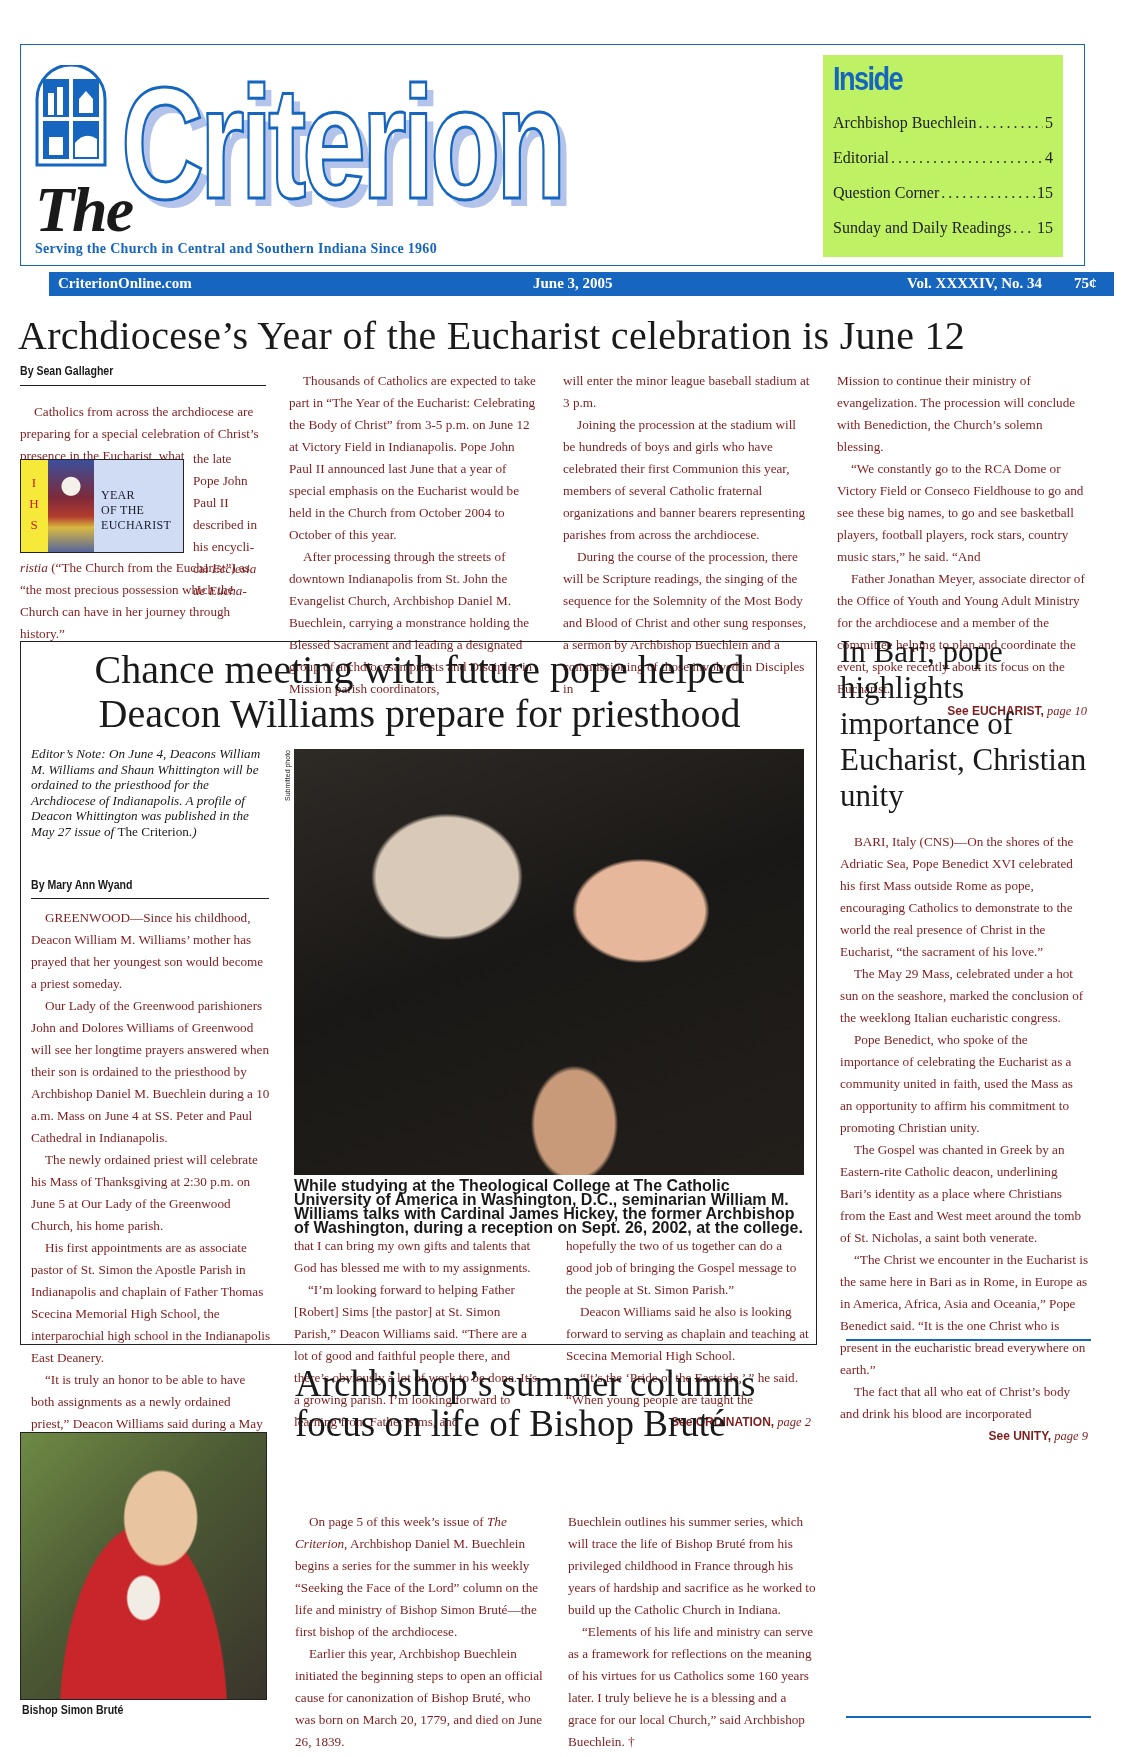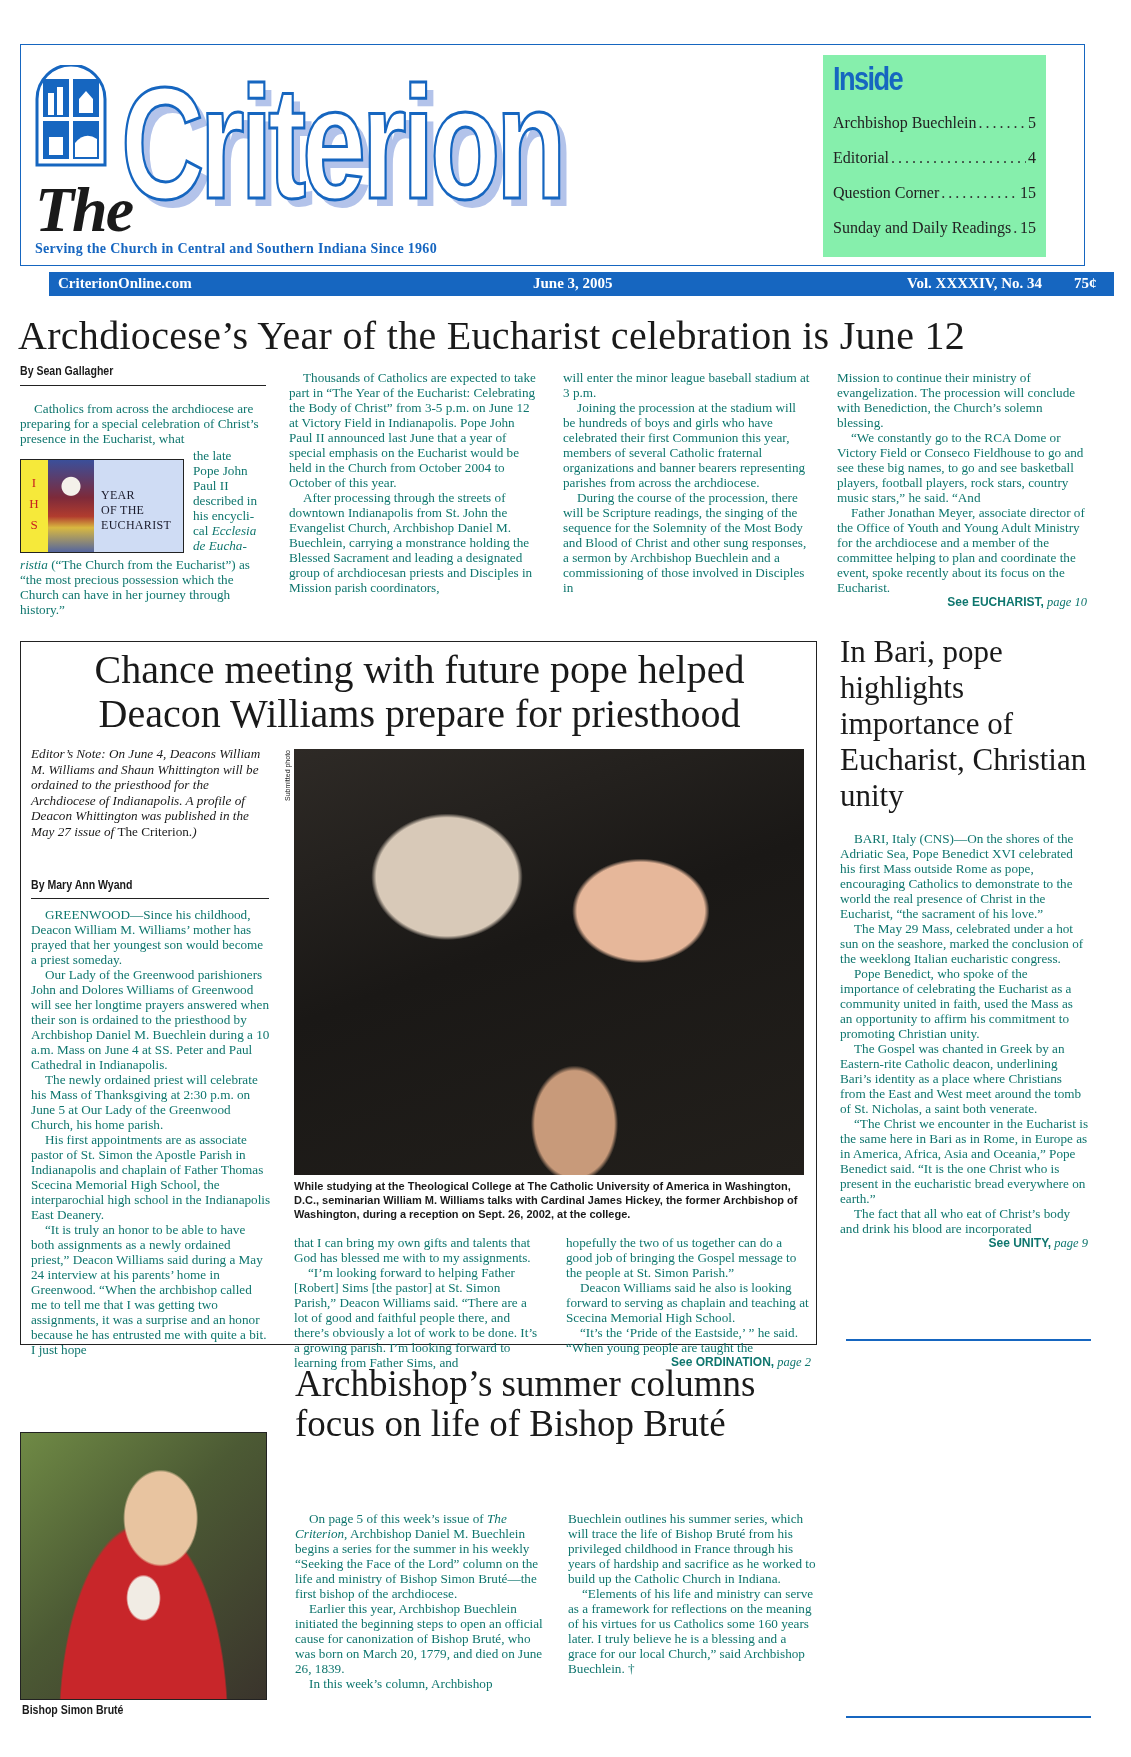--- a/index.html
+++ b/index.html
@@ -7,53 +7,53 @@
   body { position: relative; font-family: "Liberation Serif", serif; color: #1a1a1a; }
   .abs { position: absolute; }
 
   
   .masthead { left: 20px; top: 44px; width: 1065px; height: 222px; border: 1px solid #1666c0; }
   .logo-window { left: 14px; top: 20px; width: 72px; height: 102px; }
   .the-text { left: 14px; top: 128px; font-family: "Liberation Serif", serif; font-style: italic; font-weight: bold; font-size: 64px; color: #1a1a1a; letter-spacing: -2px; }
   .criterion-word { left: 100px; top: 18px; font-family: "Liberation Sans", sans-serif; font-weight: bold; font-size: 160px; line-height: 1; letter-spacing: -6px; color: #ffffff; -webkit-text-stroke: 3px #1666c0; text-shadow: 10px 8px 0 #b3c3ea; transform: scaleX(0.72); transform-origin: left top; }
   .tagline { left: 14px; top: 196px; font-family: "Liberation Serif", serif; font-weight: bold; font-size: 14px; color: #1666c0; letter-spacing: 0.3px; }
 
-  .inside-box { left: 802px; top: 10px; width: 223px; height: 202px; background: #86efac; padding: 6px 10px; }
+  .inside-box { left: 802px; top: 10px; width: 240px; height: 202px; background: #bef264; padding: 6px 10px; }
   .inside-title { font-family: "Liberation Sans", sans-serif; font-weight: bold; font-size: 34px; color: #1666c0; letter-spacing: -2px; transform: scaleX(0.8); transform-origin: left; line-height: 1.05; }
   .inside-item { display: flex; font-size: 16px; color: #222; margin-top: 17px; white-space: nowrap; }
   .inside-item .lbl { flex: 0 0 auto; }
   .inside-item .dots { flex: 1 1 auto; overflow: hidden; letter-spacing: 3px; color: #333; padding-left: 2px; }
   .inside-item .dots::after { content: "........................................"; }
   .inside-item .pg { flex: 0 0 auto; padding-left: 2px; }
 
   .bluebar { left: 20px; top: 272px; width: 1065px; height: 24px; background: #1666c0; color: #fff; font-weight: bold; font-size: 15px; font-family: "Liberation Serif", serif; margin-left: 29px; }
   .bluebar span { position: absolute; top: 3px; }
 
   
   .lead-headline { left: 18px; top: 312px; font-size: 40px; letter-spacing: 0.3px; color: #1a1a1a; white-space: nowrap; }
   .byline { font-family: "Liberation Sans", sans-serif; font-weight: bold; font-size: 12px; transform: scaleX(0.88); transform-origin: left; }
   .rule { border-top: 1px solid #222; }
-  .col-text { font-size: 13.2px; line-height: 15px; color: #0f766e; text-align: left; }
+  .col-text { font-size: 13.2px; line-height: 22px; color: #7f1d1d; text-align: left; }
   .col-text p { text-indent: 14px; }
   .col-text p.noindent { text-indent: 0; }
   .seeref { text-align: right; font-size: 12.5px; }
   .seeref b { font-family: "Liberation Sans", sans-serif; font-weight: bold; font-size: 12px; }
   .seeref i { font-style: italic; }
 
   .yoe-graphic { left: 20px; top: 459px; width: 164px; height: 94px; border: 1px solid #222; overflow: hidden; background: linear-gradient(90deg,#f6e93a 0 27px, #3a3a6a 27px 73px, #cfdcf4 73px); }
   .yoe-ihs { position: absolute; left: 6px; top: 12px; color: #c8201e; font-size: 13px; line-height: 21px; text-align: center; width: 14px; }
   .yoe-glass { position: absolute; left: 27px; top: 0; width: 46px; height: 94px; background: radial-gradient(circle at 50% 28%, #f4f1ea 0 9px, transparent 10px), linear-gradient(180deg,#3b4f9a 0,#7d2a3a 40%,#b13c2e 60%,#d9b840 72%,#4a5fa6 100%); }
   .yoe-label { position: absolute; left: 80px; top: 28px; font-size: 12px; line-height: 15px; color: #1a1a2a; letter-spacing: 0.3px; }
 
   
   .boxstory { left: 20px; top: 641px; width: 797px; height: 704px; border: 1px solid #222; }
   .box-headline { left: 0; top: 6px; width: 797px; text-align: center; font-size: 40px; line-height: 44px; color: #1a1a1a; }
   .photo { left: 273px; top: 107px; width: 510px; height: 426px; background: radial-gradient(ellipse at 30% 30%, #d8c9b8 0 14%, transparent 15%), radial-gradient(ellipse at 68% 38%, #e6b79a 0 13%, transparent 14%), radial-gradient(ellipse at 55% 88%, #c89a7a 0 10%, transparent 11%), linear-gradient(160deg,#2e2a26 0%,#1a1816 45%,#221f1b 100%); }
   .photo-credit { left: 263px; top: 108px; font-family: "Liberation Sans", sans-serif; font-size: 7px; transform: rotate(-90deg) translateX(-100%); transform-origin: left top; white-space: nowrap; color: #222; }
-  .caption { font-family: "Liberation Sans", sans-serif; font-weight: bold; font-size: 11px; line-height: 14px; color: #1a1a1a; }
+  .caption { font-family: "Liberation Sans", sans-serif; font-weight: bold; font-size: 16px; line-height: 14px; color: #1a1a1a; }
   .editors-note { font-style: italic; font-size: 13.2px; line-height: 15.6px; }
   .editors-note .up { font-style: normal; }
 
   
   .side-headline { left: 840px; top: 634px; width: 250px; font-size: 31px; line-height: 36px; color: #1a1a1a; }
   .blue-rule { border-top: 2px solid #1666c0; }
 
   
   .portrait { left: 20px; top: 1432px; width: 247px; height: 268px; border: 1px solid #222; background: radial-gradient(ellipse at 57% 32%, #e8c4a0 0 18%, transparent 19%), radial-gradient(ellipse at 50% 62%, #f1ece4 0 9%, transparent 10%), radial-gradient(ellipse at 50% 110%, #c8262a 0 48%, transparent 49%), linear-gradient(135deg,#6f8a45 0%,#4c5a34 45%,#3a342c 100%); }
   .portrait-caption { left: 22px; top: 1703px; font-family: "Liberation Sans", sans-serif; font-weight: bold; font-size: 12px; transform: scaleX(0.88); transform-origin: left; }

